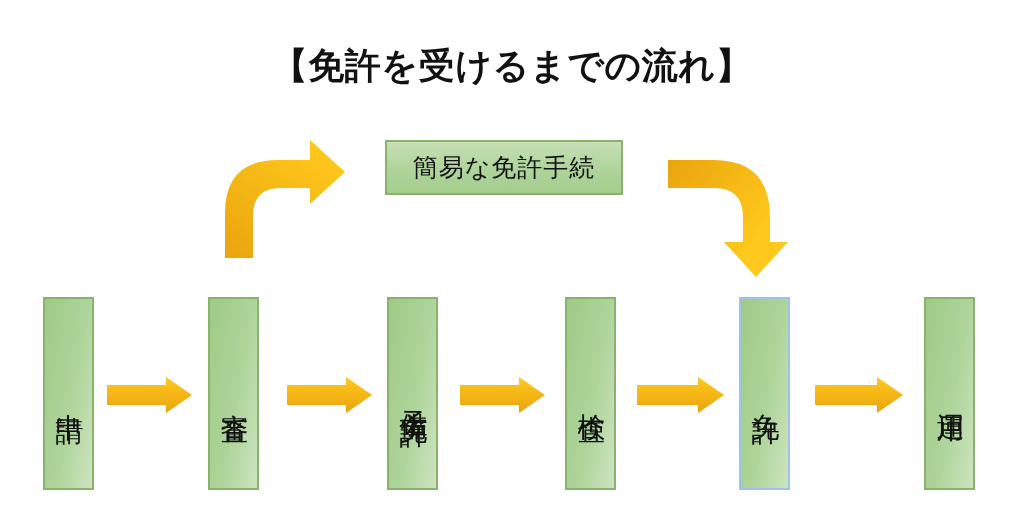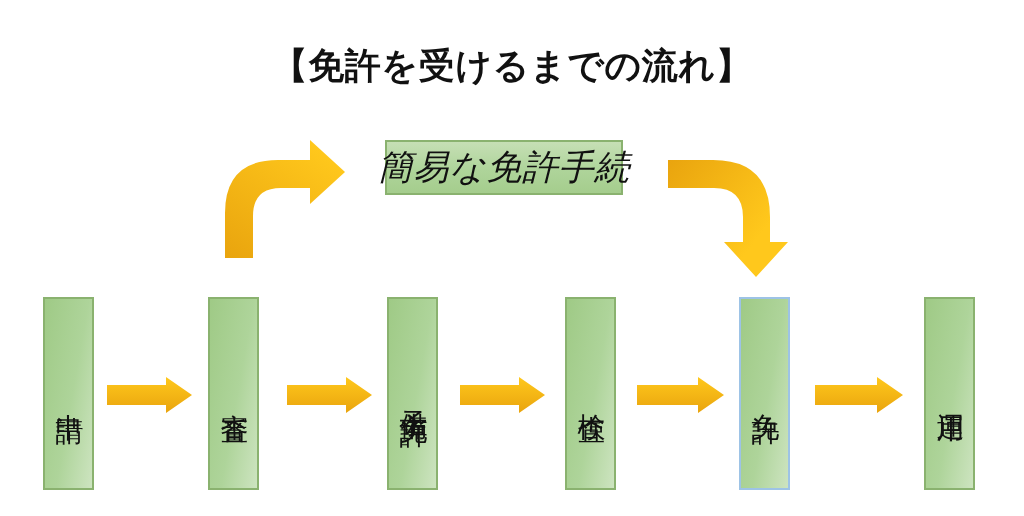--- a/index.html
+++ b/index.html
@@ -44,25 +44,24 @@
     top: 140px;
     width: 238px;
     height: 55px;
     background: linear-gradient(180deg, #c6dfb5 0%, #aed49a 55%, #a5cd8d 100%);
     border: 2px solid var(--box-border);
     display: flex;
     align-items: center;
     justify-content: center;
   }
   .shortcut-box .label {
-    font-size: 35px;
+    font-size: 25px;
     color: var(--text-color);
     letter-spacing: 1px;
     white-space: nowrap;
-    font-style: italic;
   }
 
   .step-box {
     position: absolute;
     top: 297px;
     width: 51px;
     height: 193px;
     background: linear-gradient(100deg, var(--box-fill-start) 0%, var(--box-fill-mid) 55%, var(--box-fill-end) 100%);
     border: 2px solid var(--box-border);
     display: flex;

